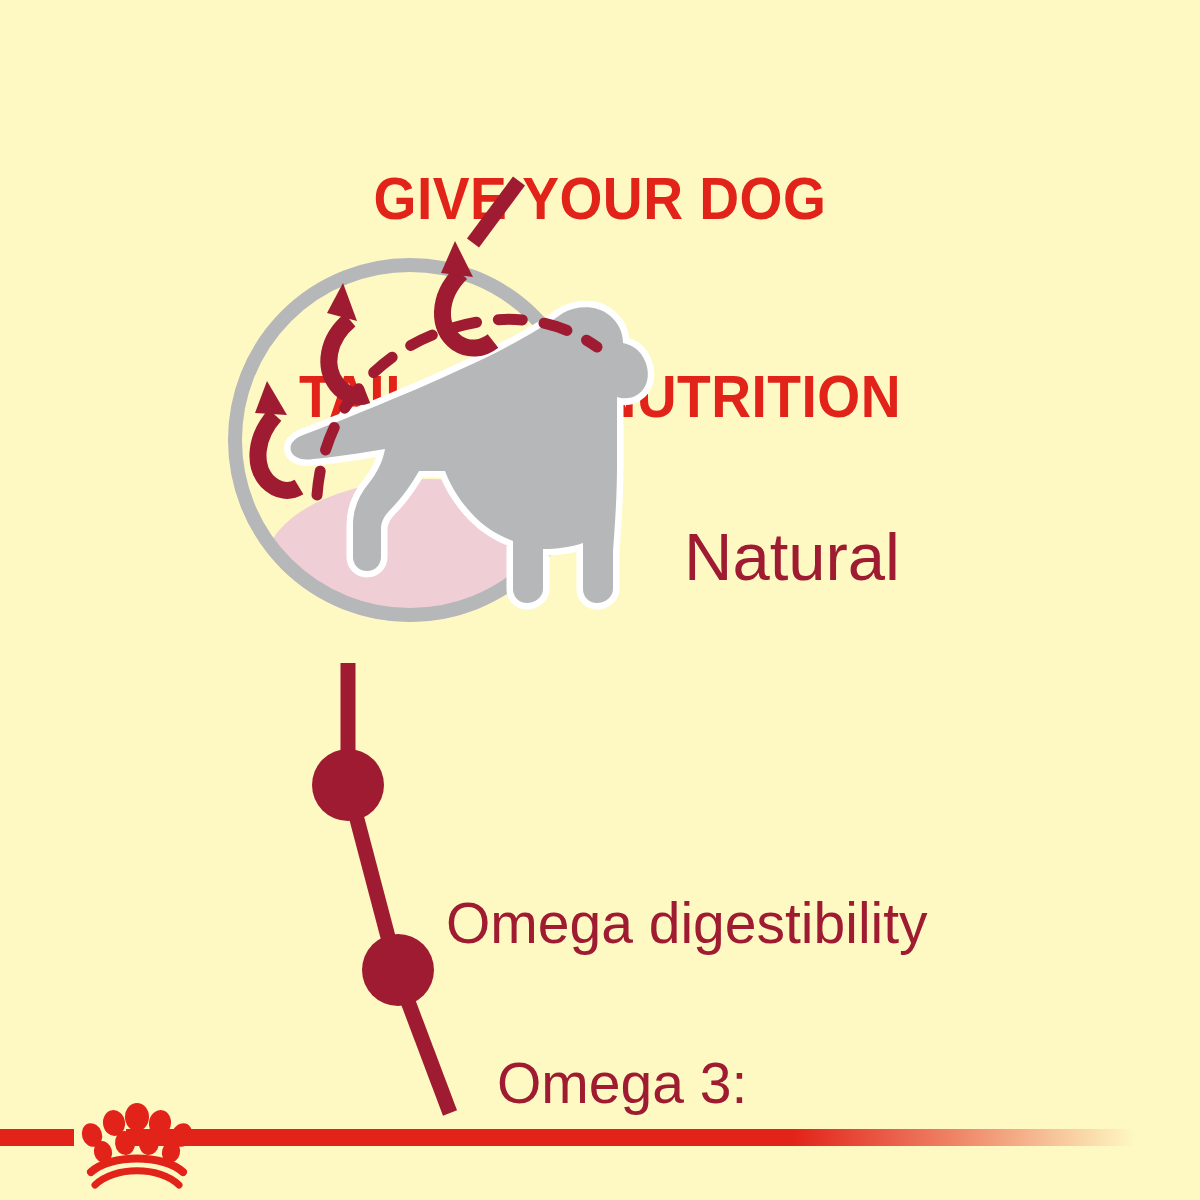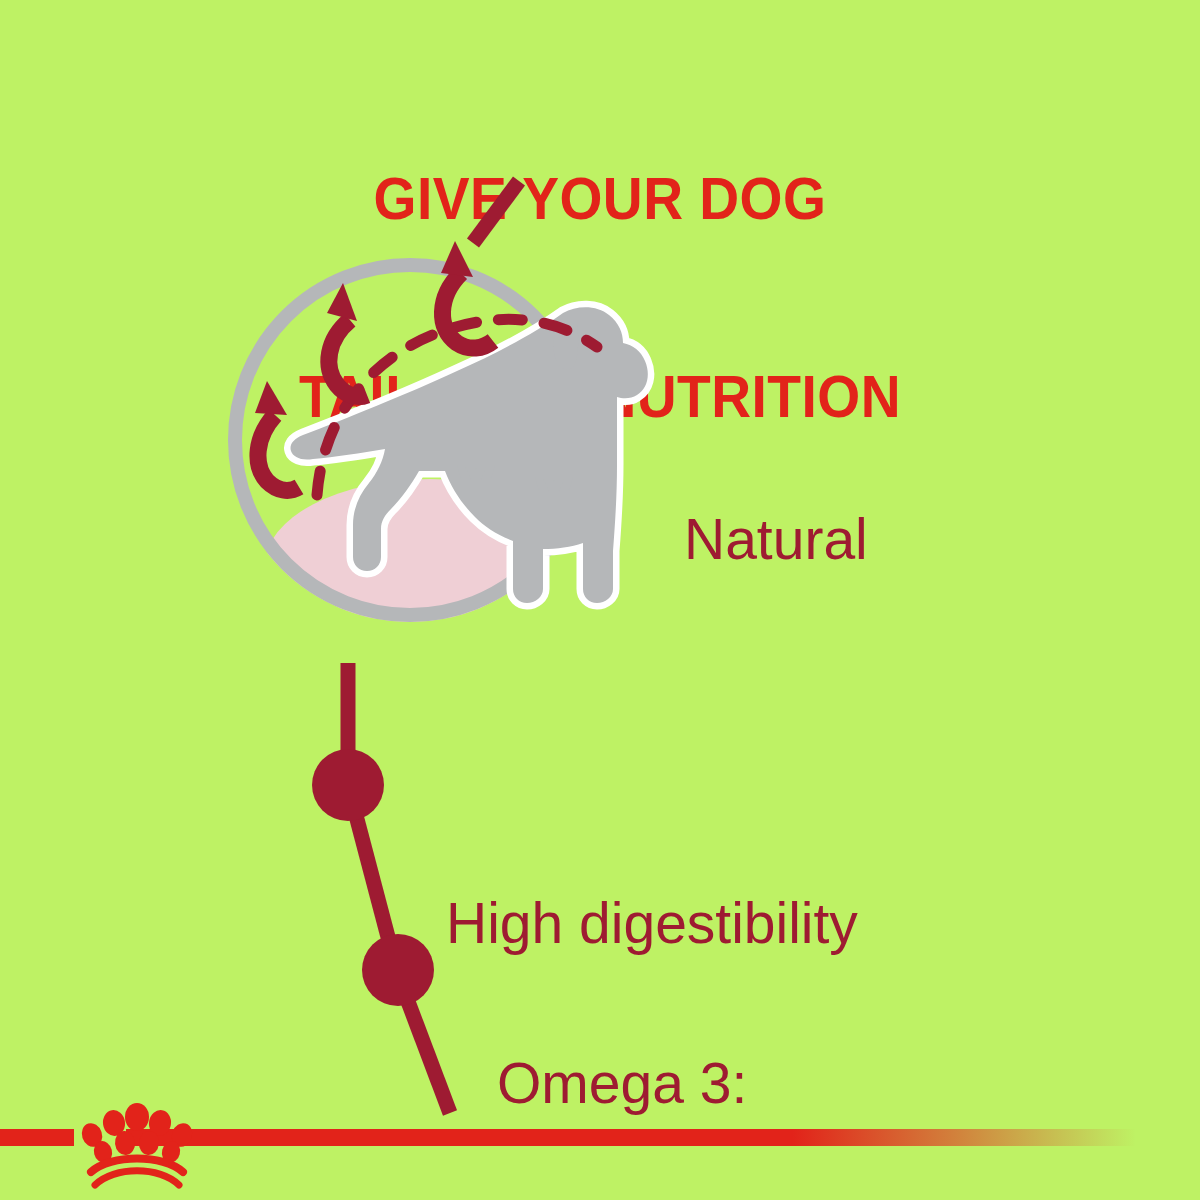--- a/index.html
+++ b/index.html
@@ -8,21 +8,21 @@
     padding: 0;
     background: #ffffff;
   }
   body {
     font-family: "Liberation Sans", sans-serif;
   }
   .canvas {
     position: relative;
     width: 1200px;
     height: 1200px;
-    background: #bef264;
+    background: #fef9c3;
     overflow: hidden;
   }
 
   
   .headline {
     position: absolute;
     left: 0;
     top: 34px;
     width: 1200px;
     text-align: center;
@@ -63,22 +63,22 @@
     position: absolute;
     color: #9E1B32;
     font-family: "Liberation Sans", sans-serif;
     font-weight: normal;
     white-space: pre;
   }
   .benefit-label .bl-line { display: block; }
 
   #label-natural {
     left: 684px;
-    top: 374px;
-    font-size: 57px;
+    top: 392px;
+    font-size: 67px;
     line-height: 66px;
   }
   #label-digest {
     left: 446px;
     top: 758px;
     font-size: 57px;
     line-height: 66px;
   }
   #label-omega {
     left: 497px;
@@ -256,21 +256,21 @@
       <circle cx="58" cy="140" r="36" fill="#9E1B32"></circle>
       <circle cx="108" cy="325" r="36" fill="#9E1B32"></circle>
     </svg>
   </div>
 
   <div class="benefit-label" id="label-natural">
     <span class="bl-line">Natural</span>
   </div>
 
   <div class="benefit-label" id="label-digest">
-    <span class="bl-line">High digestibility</span>
+    <span class="bl-line">Omega digestibility</span>
   </div>
 
   <div class="benefit-label" id="label-omega">
     <span class="bl-line">Omega 3:</span>
     
   </div>
 
   <div class="footer">
     <div class="footer-bar-left"></div>
     <div class="footer-bar-right"></div>

